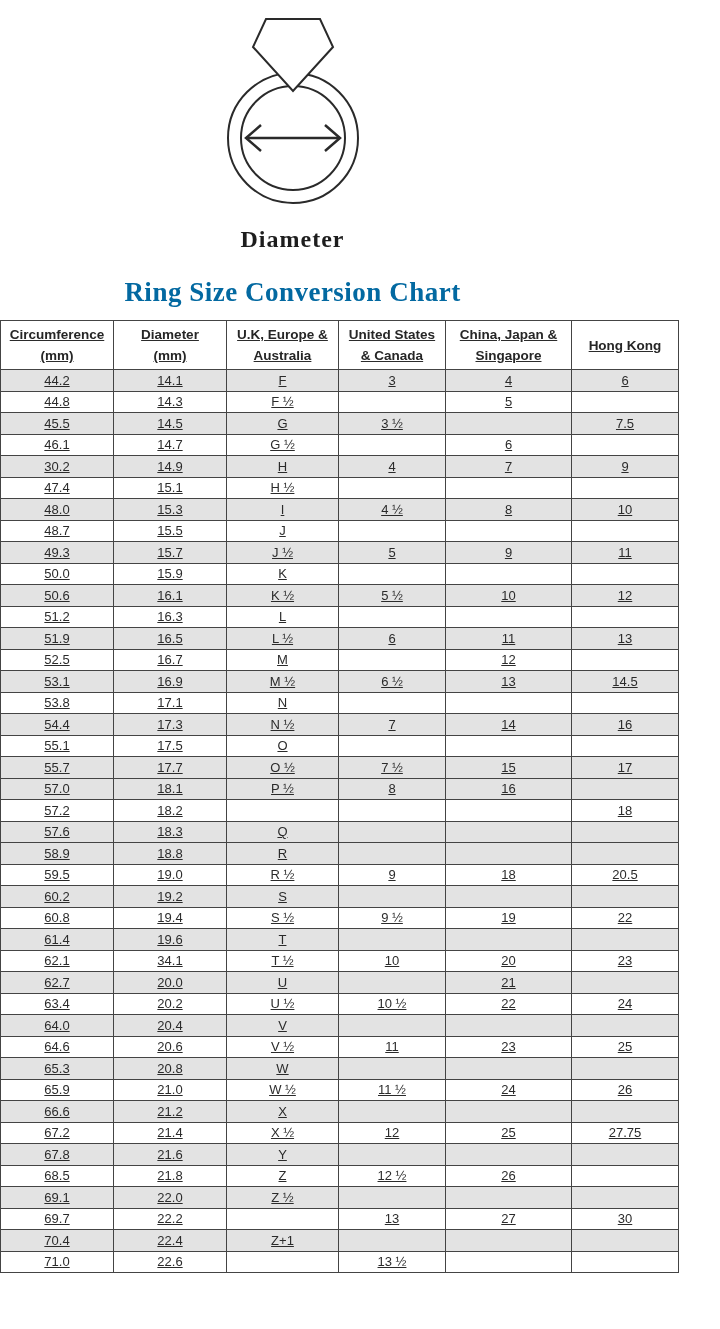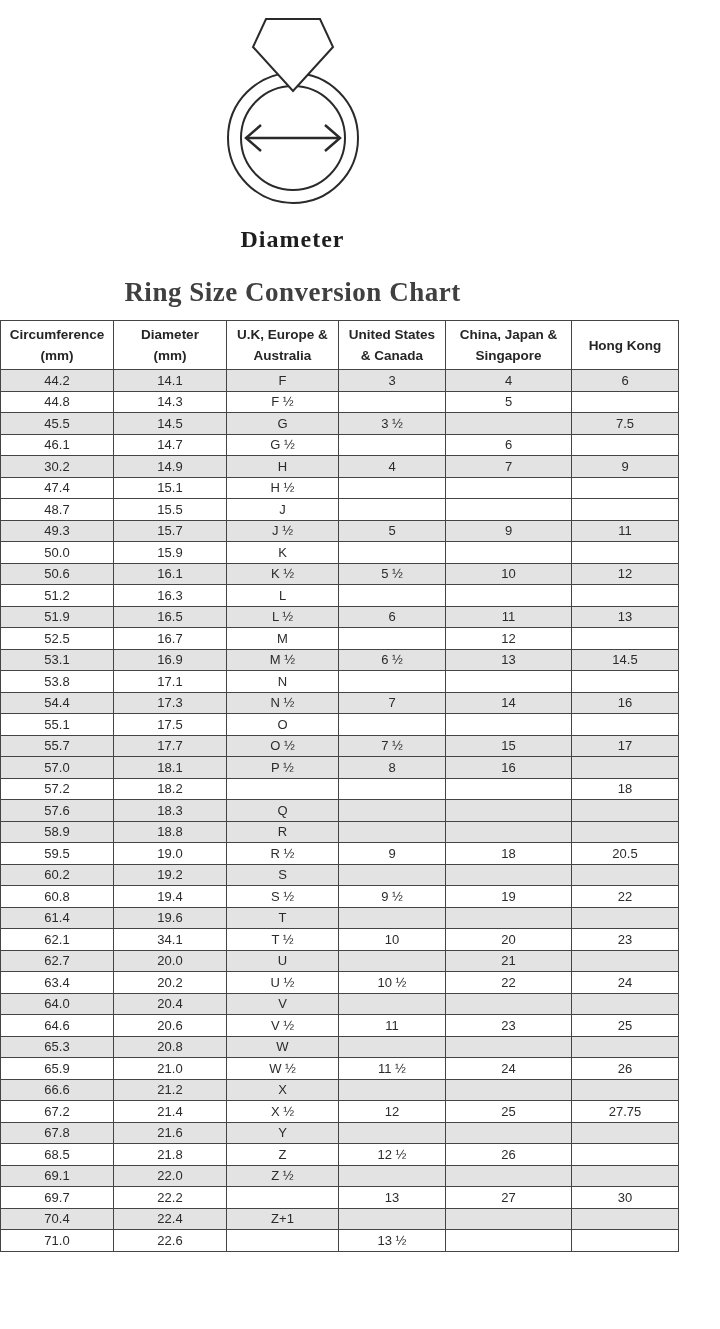--- a/index.html
+++ b/index.html
@@ -32,27 +32,28 @@
     letter-spacing: 1px;
     color: #1d1d1d;
   }
   .chart-title {
     margin: 24px 0 12px 0;
     text-align: center;
     font-family: "Liberation Serif", "DejaVu Serif", serif;
     font-weight: 700;
     font-size: 27px;
     letter-spacing: 0.5px;
-    color: #404040;
+    color: #0369a1;
   }
   table.ring-table {
     width: 678px;
     margin: 4px auto;
     border-collapse: collapse;
     table-layout: fixed;
+    text-decoration: underline;
   }
   table.ring-table th,
   table.ring-table td {
     border: 1px solid #444444;
     text-align: center;
     vertical-align: middle;
     overflow: hidden;
     white-space: nowrap;
   }
   table.ring-table th {
@@ -178,20 +179,28 @@
           <td>9</td>
         </tr>
         <tr>
           <td>47.4</td>
           <td>15.1</td>
           <td>H ½</td>
           <td></td>
           <td></td>
           <td></td>
         </tr>
+        <tr class="alt">
+          <td>48.0</td>
+          <td>15.3</td>
+          <td>I</td>
+          <td>4 ½</td>
+          <td>8</td>
+          <td>10</td>
+        </tr>
         <tr>
           <td>48.7</td>
           <td>15.5</td>
           <td>J</td>
           <td></td>
           <td></td>
           <td></td>
         </tr>
         <tr class="alt">
           <td>49.3</td>

